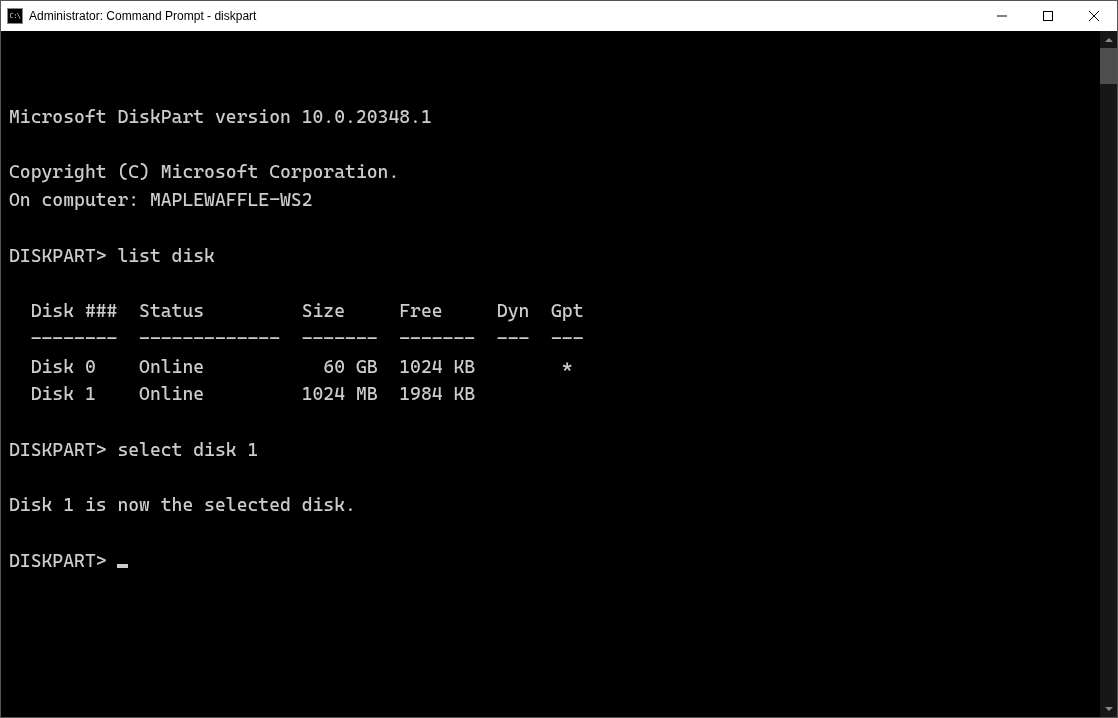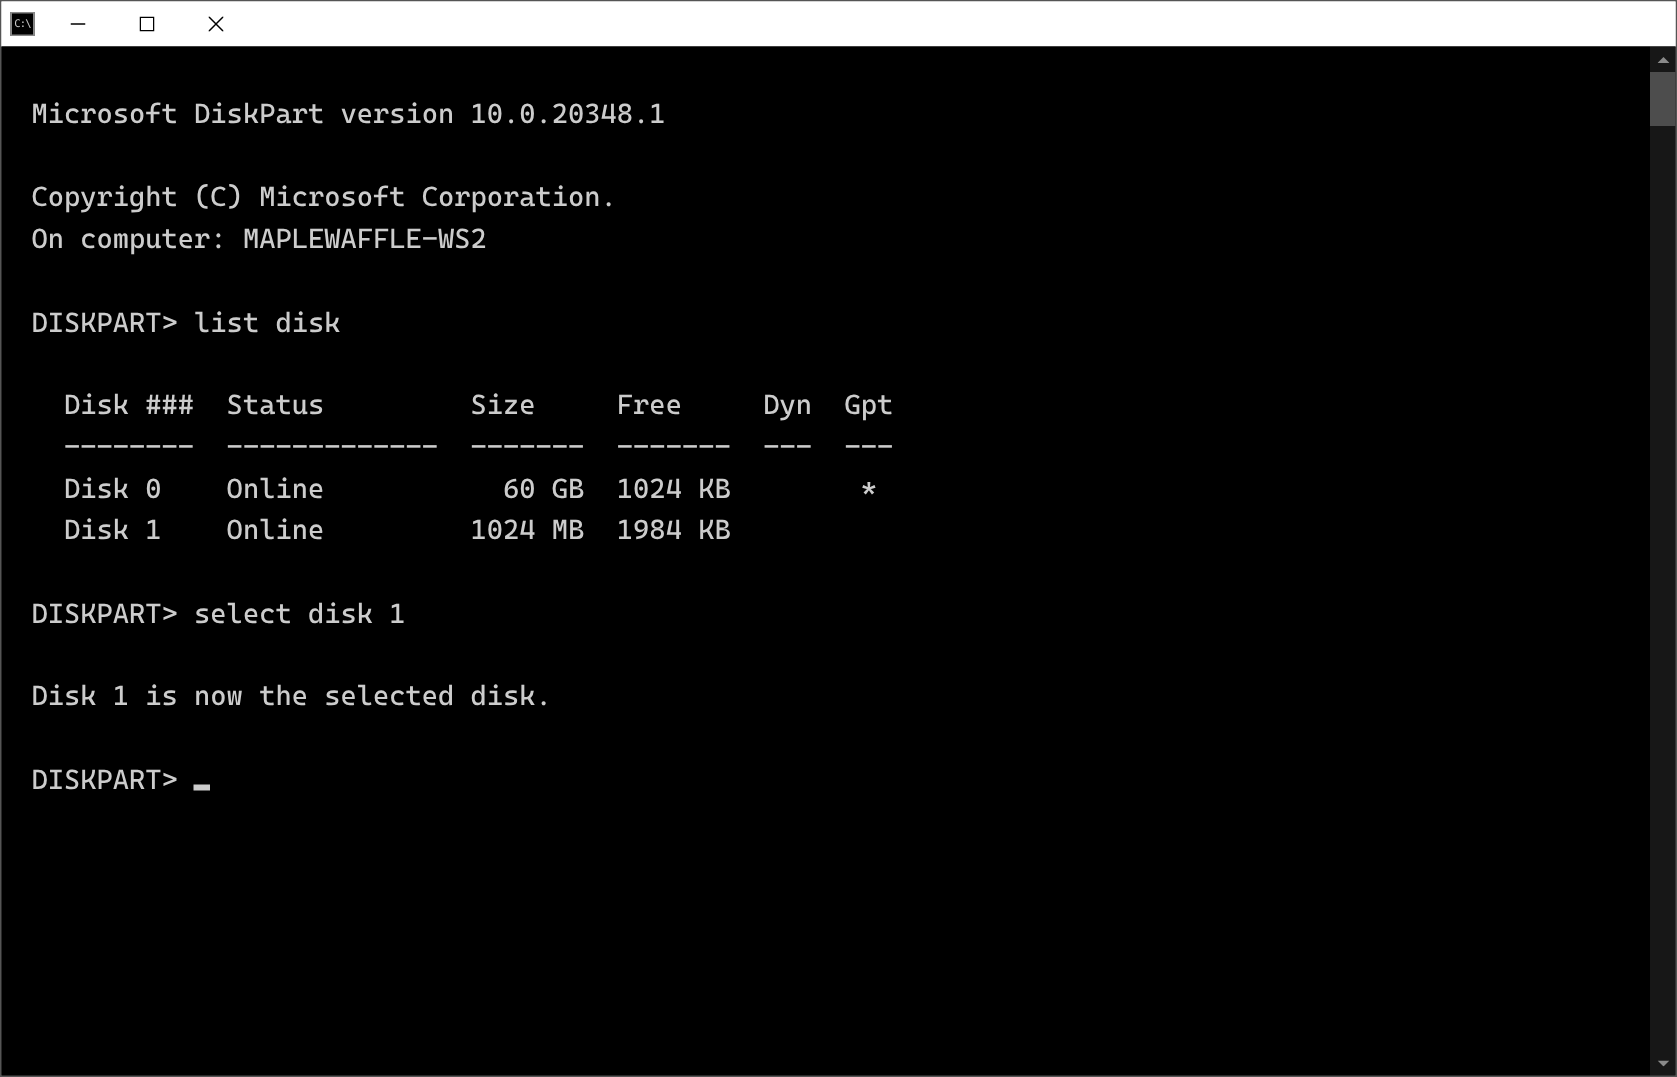--- a/index.html
+++ b/index.html
@@ -73,23 +73,24 @@
       background: #000;
       position: relative;
     }
     .console {
       flex: 1;
       background: #000;
       color: #ccc;
       font-family: Consolas, "Cascadia Mono", monospace;
       font-size: 18.5px;
       line-height: 1.5;
-      padding: 4px 0 4px 20px;
+      padding: 4px 0 4px 8px;
       white-space: pre;
       overflow: hidden;
+      margin-top: 40px;
     }
     .bright {
       color: #ccc;
     }
     .cursor {
       display: inline-block;
       width: 11px;
       height: 4px;
       background: #ccc;
       vertical-align: -1px;
@@ -122,20 +123,21 @@
     }
   </style>
 </head>
 <body>
 
 <div class="window">
   <div class="titlebar">
     <div class="titlebar-icon">
       <span class="titlebar-icon-inner">C:\</span>
     </div>
+    <div class="titlebar-title">Administrator: Command Prompt - diskpart</div>
     <div class="titlebar-controls">
       <div class="titlebar-btn">
         <svg viewBox="0 0 10 10">
             <line x1="0" y1="5" x2="10" y2="5" stroke="currentColor" stroke-width="1"></line>
           </svg>
       </div>
       <div class="titlebar-btn">
         <svg viewBox="0 0 10 10">
             <rect x="0.5" y="0.5" width="9" height="9" fill="none" stroke="currentColor" stroke-width="1"></rect>
           </svg>

